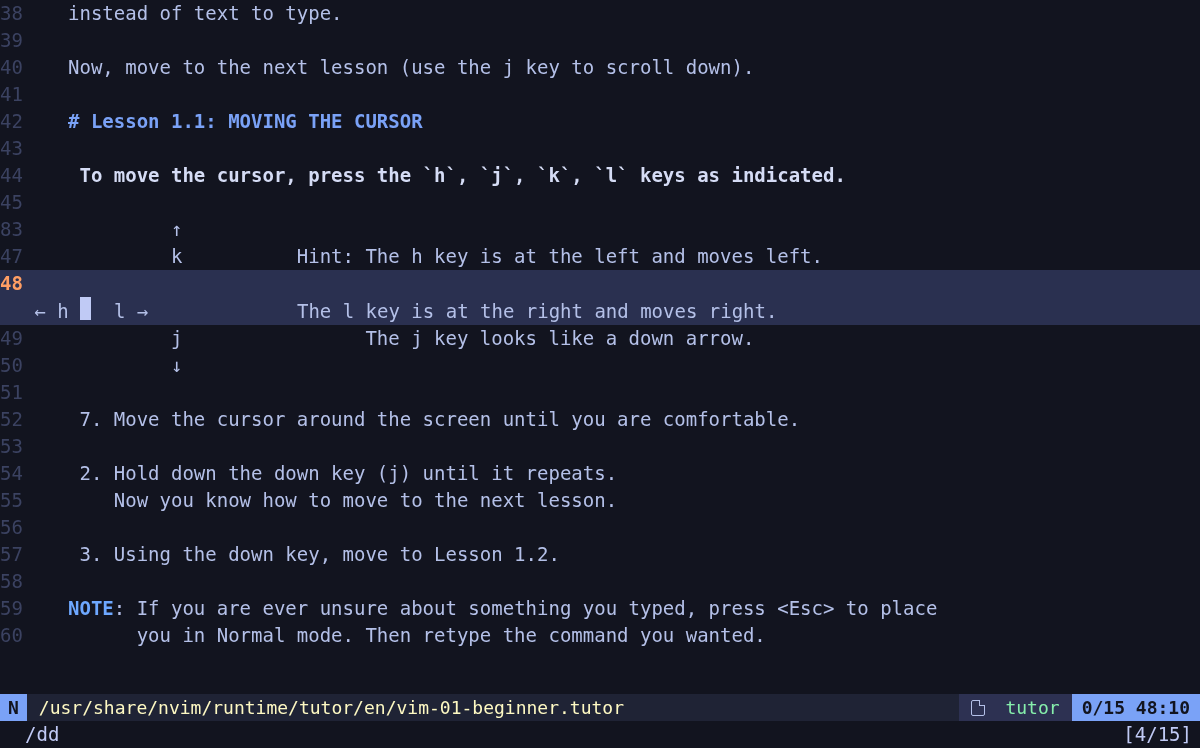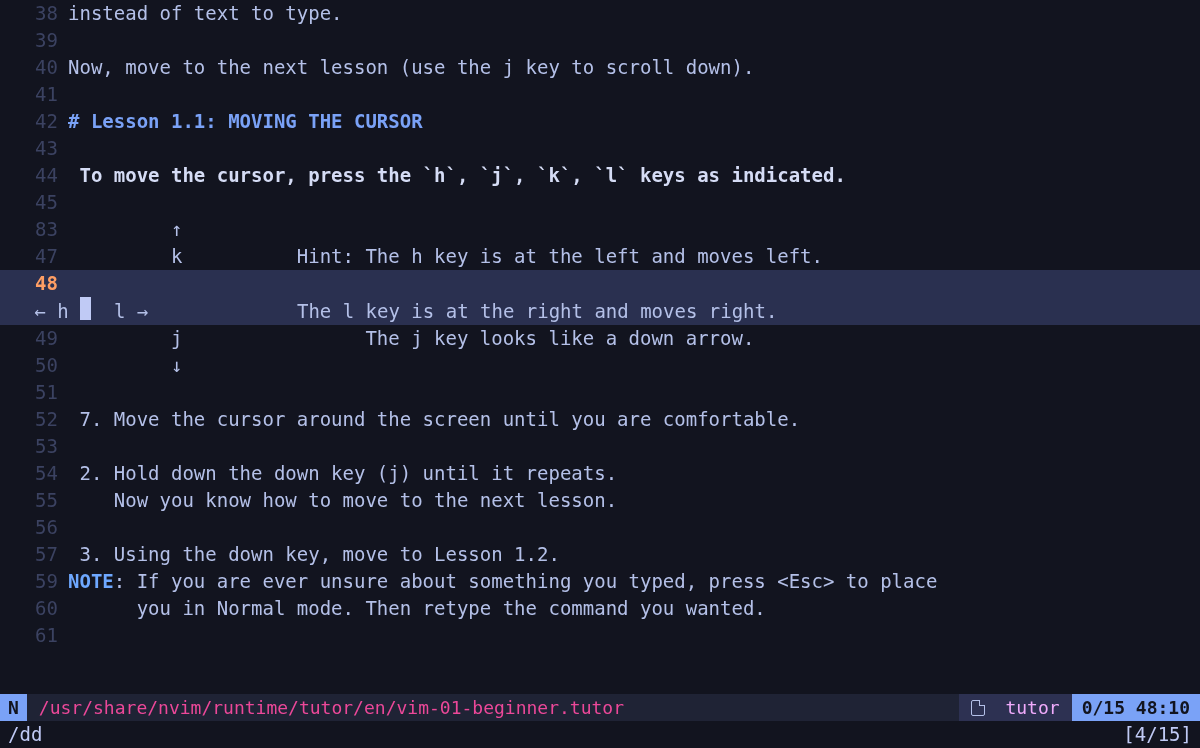--- a/index.html
+++ b/index.html
@@ -21,21 +21,20 @@
   .buffer {
     flex: 1;
     overflow: hidden;
   }
   .row {
     display: flex;
     white-space: pre;
   }
   .gutter {
     width: 68px;
-    text-align: right;
     padding-right: 10px;
     color: #3b4261;
     flex-shrink: 0;
     user-select: none;
   }
   .gutter.current {
     color: #ff9e64;
     font-weight: bold;
   }
   .content {
@@ -75,28 +74,28 @@
     padding: 0 8px;
     display: flex;
     align-items: center;
   }
   .sl-left {
     flex: 1;
     padding: 0 12px;
     display: flex;
     align-items: center;
     white-space: pre;
-    color: #ec4899;
+    color: #fef9c3;
   }
   .sl-ft {
     padding: 0 12px;
     display: flex;
     align-items: center;
     gap: 20px;
-    color: #f0abfc;
+    color: #86efac;
     background: #2d3152;
   }
   .sl-pos {
     background: #7aa2f7;
     color: #12141f;
     font-weight: bold;
     padding: 0 10px;
     display: flex;
     align-items: center;
     white-space: pre;
@@ -120,21 +119,21 @@
 
   
   .cmdline {
     height: 27px;
     display: flex;
     align-items: center;
     padding: 0 8px;
     background: #12141f;
     color: #c0caf5;
   }
-  .cmdline .cmd { flex: 1; }
+  .cmdline .cmd { flex: 1; margin-left: 17px; }
   .cmdline .count { color: #c0caf5; }
 </style>
 </head>
 <body>
 
 <div class="editor">
   <div class="buffer" id="buffer">
       <div class="row"><div class="gutter">38</div><div class="content"><span>instead of text to type.</span></div></div>
       <div class="row"><div class="gutter">39</div><div class="content"> </div></div>
       <div class="row"><div class="gutter">40</div><div class="content"><span>Now, move to the next lesson (use the j key to scroll down).</span></div></div>
@@ -148,23 +147,23 @@
       <div class="row cursorline"><div class="gutter current">48</div><div class="content"><span>   ← h </span><span class="cursor-block"></span><span>  l →             The l key is at the right and moves right.</span></div></div>
       <div class="row"><div class="gutter">49</div><div class="content"><span>         j                The j key looks like a down arrow.</span></div></div>
       <div class="row"><div class="gutter">50</div><div class="content"><span>         ↓</span></div></div>
       <div class="row"><div class="gutter">51</div><div class="content"> </div></div>
       <div class="row"><div class="gutter">52</div><div class="content"><span> 7. Move the cursor around the screen until you are comfortable.</span></div></div>
       <div class="row"><div class="gutter">53</div><div class="content"> </div></div>
       <div class="row"><div class="gutter">54</div><div class="content"><span> 2. Hold down the down key (j) until it repeats.</span></div></div>
       <div class="row"><div class="gutter">55</div><div class="content"><span>    Now you know how to move to the next lesson.</span></div></div>
       <div class="row"><div class="gutter">56</div><div class="content"> </div></div>
       <div class="row"><div class="gutter">57</div><div class="content"><span> 3. Using the down key, move to Lesson 1.2.</span></div></div>
+      <div class="row"><div class="gutter">58</div><div class="content"> </div></div>
       <div class="row"><div class="gutter">59</div><div class="content"><span class="note">NOTE</span><span>: If you are ever unsure about something you typed, press &lt;Esc&gt; to place</span></div></div>
       <div class="row"><div class="gutter">60</div><div class="content"><span>      you in Normal mode. Then retype the command you wanted.</span></div></div>
-      <div class="row"><div class="gutter">61</div><div class="content"> </div></div>
     </div>
 
   <div class="statusline">
     <div class="sl-mode">N</div>
     <div class="sl-left">/usr/share/nvim/runtime/tutor/en/vim-01-beginner.tutor</div>
     <div class="sl-ft">
       <span class="doc-icon"></span>
       <span>tutor</span>
     </div>
     <div class="sl-pos">0/15 48:10</div>

